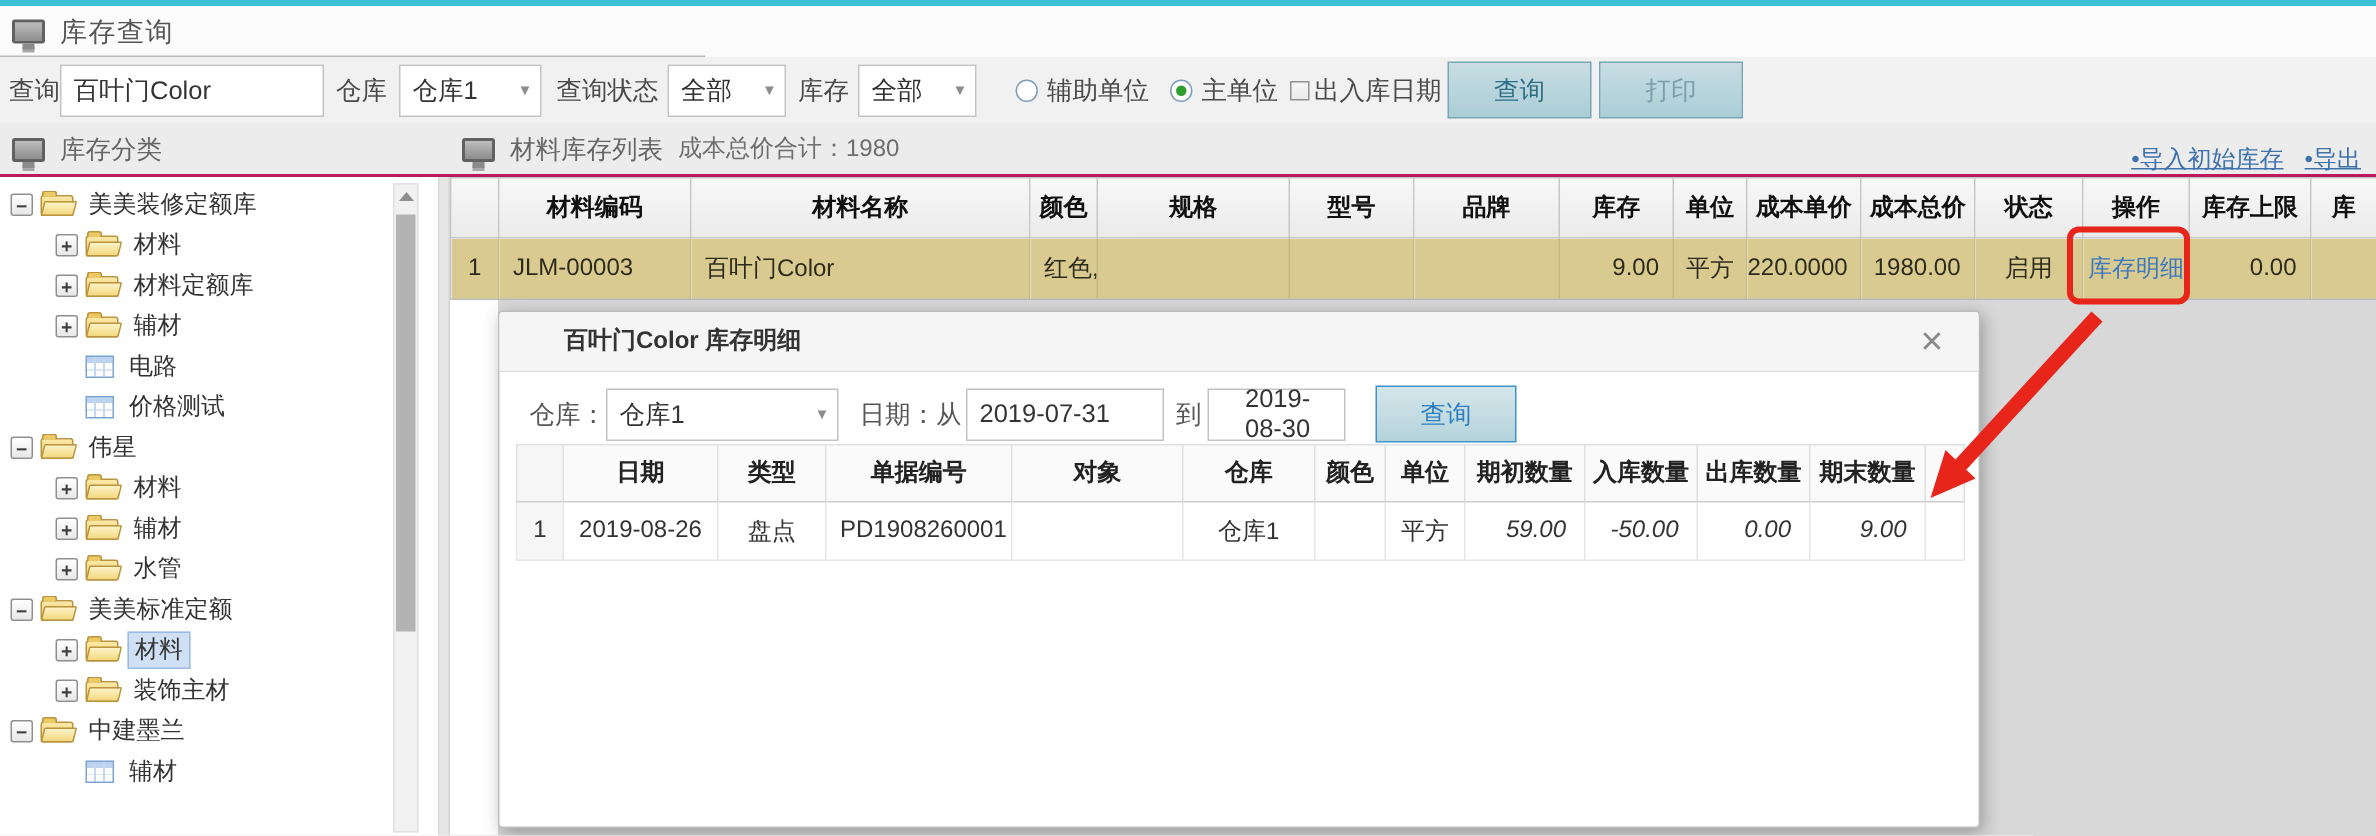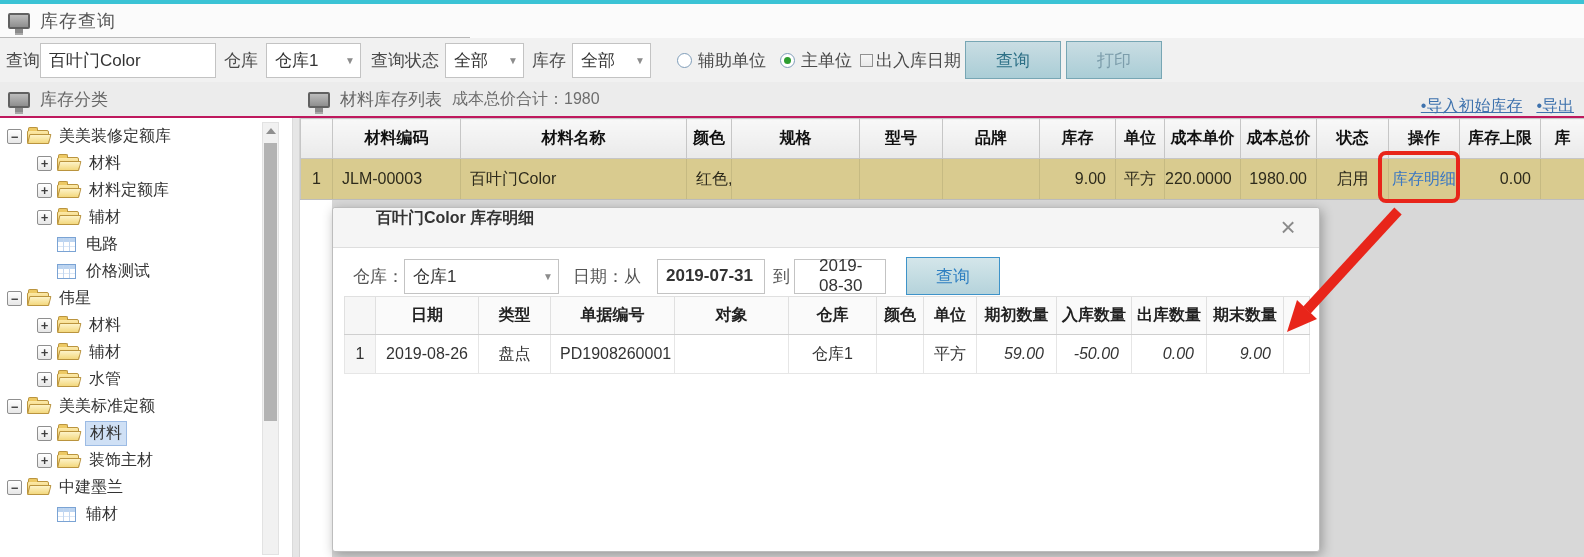--- a/index.html
+++ b/index.html
@@ -93,26 +93,26 @@
   table.grid td { height:41px; background:#d9cb8f; border-right:1px solid #c6ba82; border-bottom:1px solid #bdbdbd;
     font-size:16px; color:#2e2b1c; overflow:hidden; white-space:nowrap; }
   table.grid td:first-child { border-left:1px solid #c6c6c6; }
   .ta-l { text-align:left; padding-left:9px; } .ta-r { text-align:right; padding-right:9px; } .ta-c { text-align:center; }
   .link { color:#3c78c2; cursor:pointer; }
 
   
   .modal { position:absolute; left:332px; top:207px; width:988px; height:345px; background:#fff;
     border:1px solid #bdbdbd; border-radius:3px; box-shadow:2px 3px 12px rgba(0,0,0,0.3); }
   .modal-titlebar { height:40px; background:#f5f5f5; border-bottom:1px solid #dedede; border-radius:3px 3px 0 0;
-    display:flex; align-items:flex-start; padding-left:43px; }
+    display:flex; align-items:center; padding-left:43px; }
   .modal-title { font-size:16px; font-weight:bold; color:#333; }
   .modal-close { position:absolute; right:16px; top:4px; width:30px; height:30px; display:flex; align-items:center;
     justify-content:center; font-size:26px; color:#8a8a8a; cursor:pointer; }
   .modal-filters { height:50px; display:flex; align-items:center; padding-left:20px; font-size:17px; color:#555; margin-top:3px; }
-  .m-dd { width:155px; } .m-inp1 { width:108px; margin-left:16px;font-weight:bold; } .m-inp2 { width:92px;padding-left:24px; }
+  .m-dd { width:155px; } .m-inp1 { width:132px; margin-left:3px; } .m-inp2 { width:92px;padding-left:24px; }
   .btn-blue { width:94px; height:38px; margin-left:20px; flex:none;
     background:linear-gradient(#d4e6ea,#b5d3db); border:1px solid #3e93c9;
     display:flex; align-items:center; justify-content:center; font-size:17px; color:#2f7fc1; cursor:pointer; }
 
   table.mgrid { position:absolute; left:11px; top:88px; width:965px; border-collapse:collapse; table-layout:fixed; }
   table.mgrid th { height:38px; background:#fafafa; border:1px solid #e0e0e0; border-bottom:1px solid #cfcfcf;
     font-size:16px; font-weight:bold; color:#222; text-align:center; overflow:hidden; white-space:nowrap; }
   table.mgrid td { height:39px; background:#fff; border:1px solid #e6e6e6;
     font-size:16px; color:#333; overflow:hidden; white-space:nowrap; }
   table.mgrid .numcol { background:#f6f6f6; }

